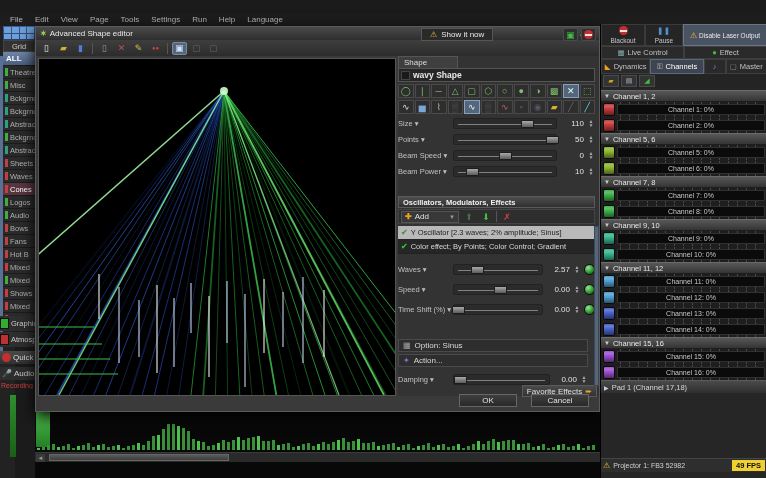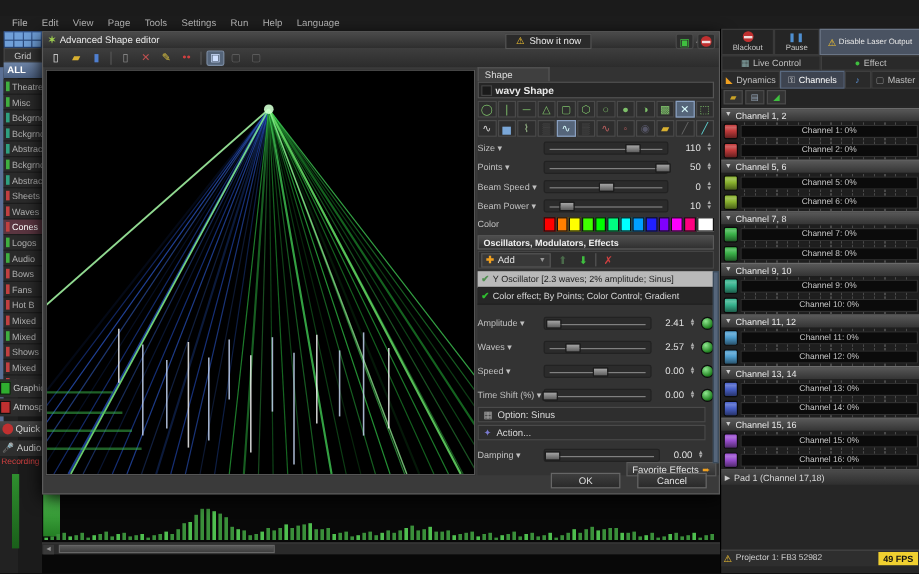--- a/index.html
+++ b/index.html
@@ -559,38 +559,20 @@
               <div class="srow">
                 <span class="sl-label">Beam Power ▾</span>
                 <span class="sl-track">
                   <span class="sl-line"></span>
                   <span class="sl-thumb" style="left: calc(18% - 6px);"></span>
                 </span>
                 <span class="sl-val">10</span>
                 <span class="spin">▲<br>▼</span>
               </div>
             </div>
-          <div class="color-row">
-            <span class="sl-label">Color</span>
-            <span class="palette" id="palette">
-                <span class="pal-sw" style="background: rgb(255, 0, 0);"></span>
-                <span class="pal-sw" style="background: rgb(255, 128, 0);"></span>
-                <span class="pal-sw" style="background: rgb(255, 255, 0);"></span>
-                <span class="pal-sw" style="background: rgb(64, 255, 0);"></span>
-                <span class="pal-sw" style="background: rgb(0, 255, 0);"></span>
-                <span class="pal-sw" style="background: rgb(0, 255, 128);"></span>
-                <span class="pal-sw" style="background: rgb(0, 255, 255);"></span>
-                <span class="pal-sw" style="background: rgb(0, 160, 255);"></span>
-                <span class="pal-sw" style="background: rgb(32, 32, 255);"></span>
-                <span class="pal-sw" style="background: rgb(128, 0, 255);"></span>
-                <span class="pal-sw" style="background: rgb(255, 0, 255);"></span>
-                <span class="pal-sw" style="background: rgb(255, 0, 128);"></span>
-                <span class="pal-sw" style="background: rgb(255, 255, 255);"></span>
-              </span>
-          </div>
           <div class="fx-header">Oscillators, Modulators, Effects</div>
           <div class="fx-toolbar">
             <span class="add-btn">
               <span class="add-plus">✚</span>
               <span>Add</span>
               <span class="drop-caret">▼</span>
             </span>
             <span class="fx-arrow" style="color:#4a6a4a;">⬆</span>
             <span class="fx-arrow" style="color:#3fbf3f;">⬇</span>
             <span class="fx-sep"></span>
@@ -601,30 +583,20 @@
                 <span class="fx-check">✔</span>
                 <span>Y Oscillator [2.3 waves; 2% amplitude; Sinus]</span>
               </div>
               <div class="fx-item">
                 <span class="fx-check">✔</span>
                 <span>Color effect; By Points; Color Control; Gradient</span>
               </div>
             </div>
           <div class="params" id="paramsliders">
               <div class="srow">
-                <span class="sl-label">Amplitude ▾</span>
-                <span class="sl-track">
-                  <span class="sl-line"></span>
-                  <span class="sl-thumb" style="left: calc(8% - 6px);"></span>
-                </span>
-                <span class="sl-val">2.41</span>
-                <span class="spin">▲<br>▼</span>
-                <span class="led"></span>
-              </div>
-              <div class="srow">
                 <span class="sl-label">Waves ▾</span>
                 <span class="sl-track">
                   <span class="sl-line"></span>
                   <span class="sl-thumb" style="left: calc(26% - 6px);"></span>
                 </span>
                 <span class="sl-val">2.57</span>
                 <span class="spin">▲<br>▼</span>
                 <span class="led"></span>
               </div>
               <div class="srow">
@@ -793,24 +765,20 @@
             <div class="ch-row">
               <span class="ch-knob" style="background: linear-gradient(rgb(79, 159, 208) 0%, rgba(255, 255, 255, 0.2) 20%, rgb(79, 159, 208) 45%, rgba(0, 0, 0, 0.467) 100%) rgb(79, 159, 208);"></span>
               <span class="ch-track">Channel 11: 0%</span>
             </div>
             <div class="ch-row">
               <span class="ch-knob" style="background: linear-gradient(rgb(79, 159, 208) 0%, rgba(255, 255, 255, 0.2) 20%, rgb(79, 159, 208) 45%, rgba(0, 0, 0, 0.467) 100%) rgb(79, 159, 208);"></span>
               <span class="ch-track">Channel 12: 0%</span>
             </div>
           </div>
           <div class="ch-group">
-            <div class="ch-header">
-              <span class="ch-caret">▼</span>
-              <span>Channel 13, 14</span>
-            </div>
             <div class="ch-row">
               <span class="ch-knob" style="background: linear-gradient(rgb(73, 97, 201) 0%, rgba(255, 255, 255, 0.2) 20%, rgb(73, 97, 201) 45%, rgba(0, 0, 0, 0.467) 100%) rgb(73, 97, 201);"></span>
               <span class="ch-track">Channel 13: 0%</span>
             </div>
             <div class="ch-row">
               <span class="ch-knob" style="background: linear-gradient(rgb(73, 97, 201) 0%, rgba(255, 255, 255, 0.2) 20%, rgb(73, 97, 201) 45%, rgba(0, 0, 0, 0.467) 100%) rgb(73, 97, 201);"></span>
               <span class="ch-track">Channel 14: 0%</span>
             </div>
           </div>
           <div class="ch-group">

